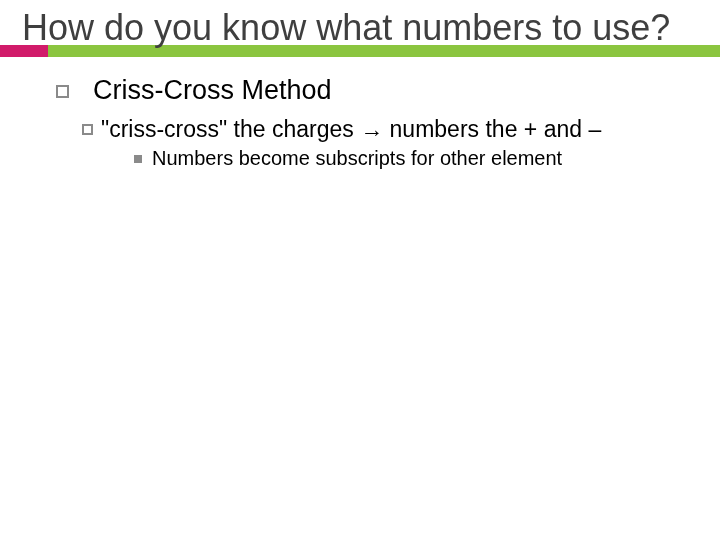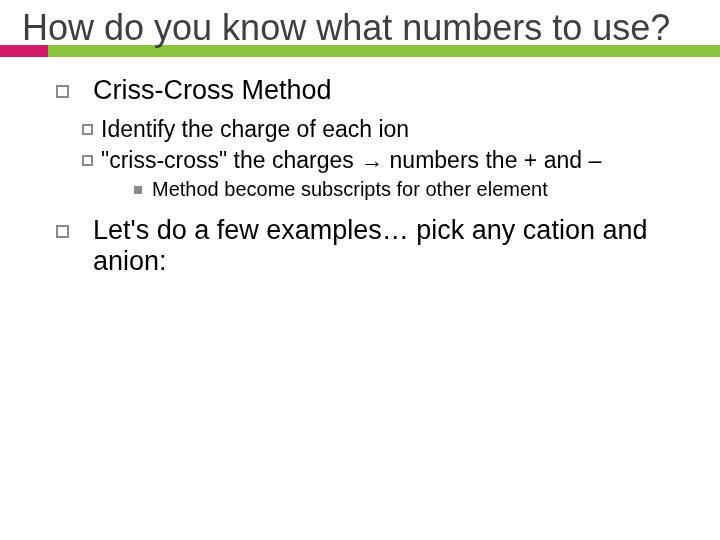--- a/index.html
+++ b/index.html
@@ -113,34 +113,26 @@
     <div class="accent-right"></div>
   </div>
 
   <div class="content">
 
     <div class="lvl1">
       <span class="bullet-open-square"></span>
       <span class="txt">Criss-Cross Method</span>
     </div>
 
-    <div class="lvl2">
-      <span class="bullet-small-open-square"></span>
-      <span class="txt">Identify the charge of each ion</span>
-    </div>
 
     <div class="lvl2">
       <span class="bullet-small-open-square"></span>
       <span class="txt"><span>"criss-cross" the charges </span><span class="arrow">→</span><span> numbers the + and –</span></span>
     </div>
 
     <div class="lvl3">
       <span class="bullet-filled-square"></span>
-      <span class="txt">Method become subscripts for other element</span>
+      <span class="txt">Numbers become subscripts for other element</span>
     </div>
 
-    <div class="lvl1">
-      <span class="bullet-open-square"></span>
-      <span class="txt">Let's do a few examples… pick any cation and anion:</span>
-    </div>
 
   </div>
 </div>
 
 </body></html>

